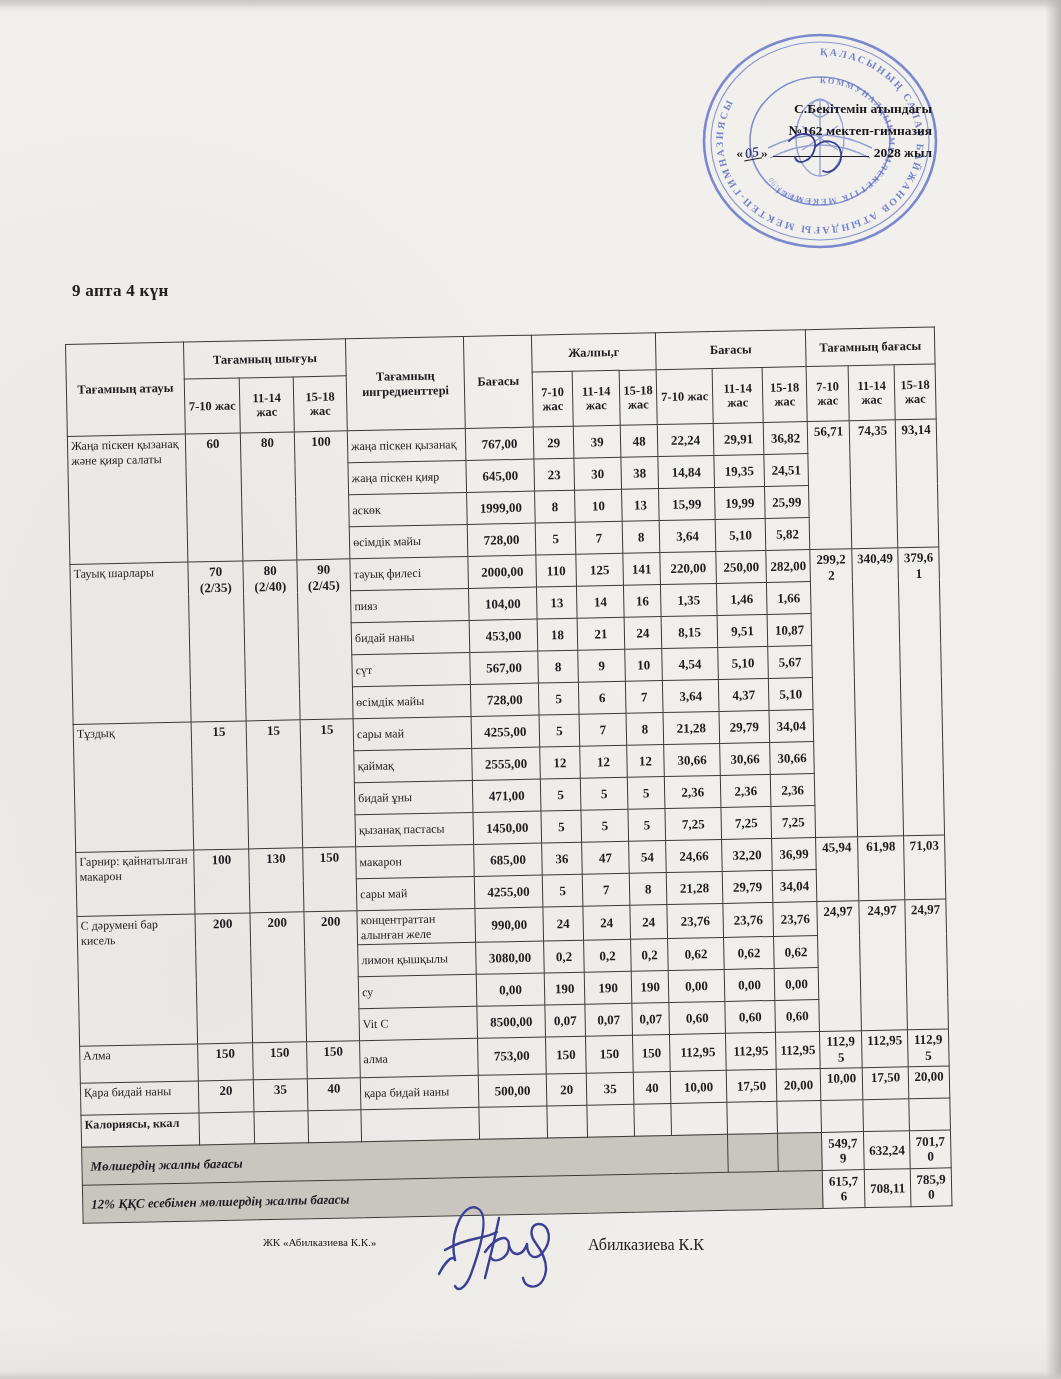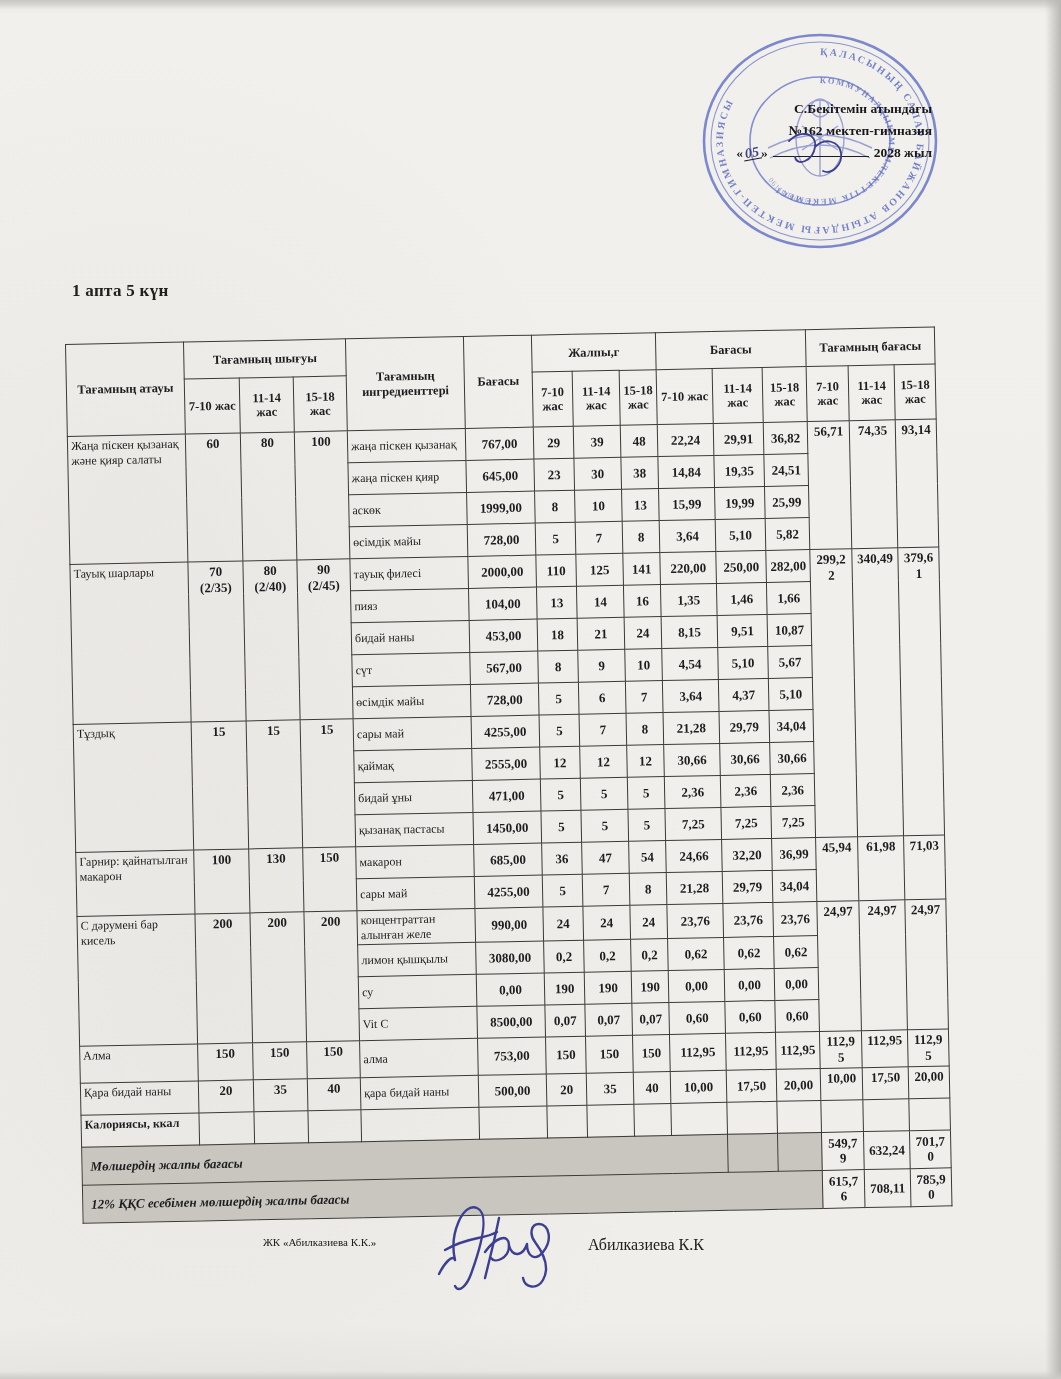--- a/index.html
+++ b/index.html
@@ -106,21 +106,21 @@
   <div class="approval">
     <div>С.Бекітемін атындағы</div>
     <div>№162 мектеп-гимназия</div>
     <div>
       <span>«</span><span class="hand">05</span><span>»</span><span class="uline u95"><svg class="date-flourish" viewBox="0 0 78 52">
           <path class="ink" stroke-width="1.8" d="M10,14 C22,2 38,6 36,20 C34,34 18,40 16,30 M36,20 C46,10 60,14 62,26 C64,38 52,48 44,44"></path>
         </svg></span><span>2028 жыл</span>
     </div>
   </div>
 
-  <div class="page-title">1 апта 5 күн</div>
+  <div class="page-title">9 апта 4 күн</div>
 
   <div class="table-wrap">
     <table>
       <colgroup>
         <col style="width:118px">
           <col style="width:55px">
           <col style="width:54px">
           <col style="width:53px">
         <col style="width:118px">
           <col style="width:68px">

